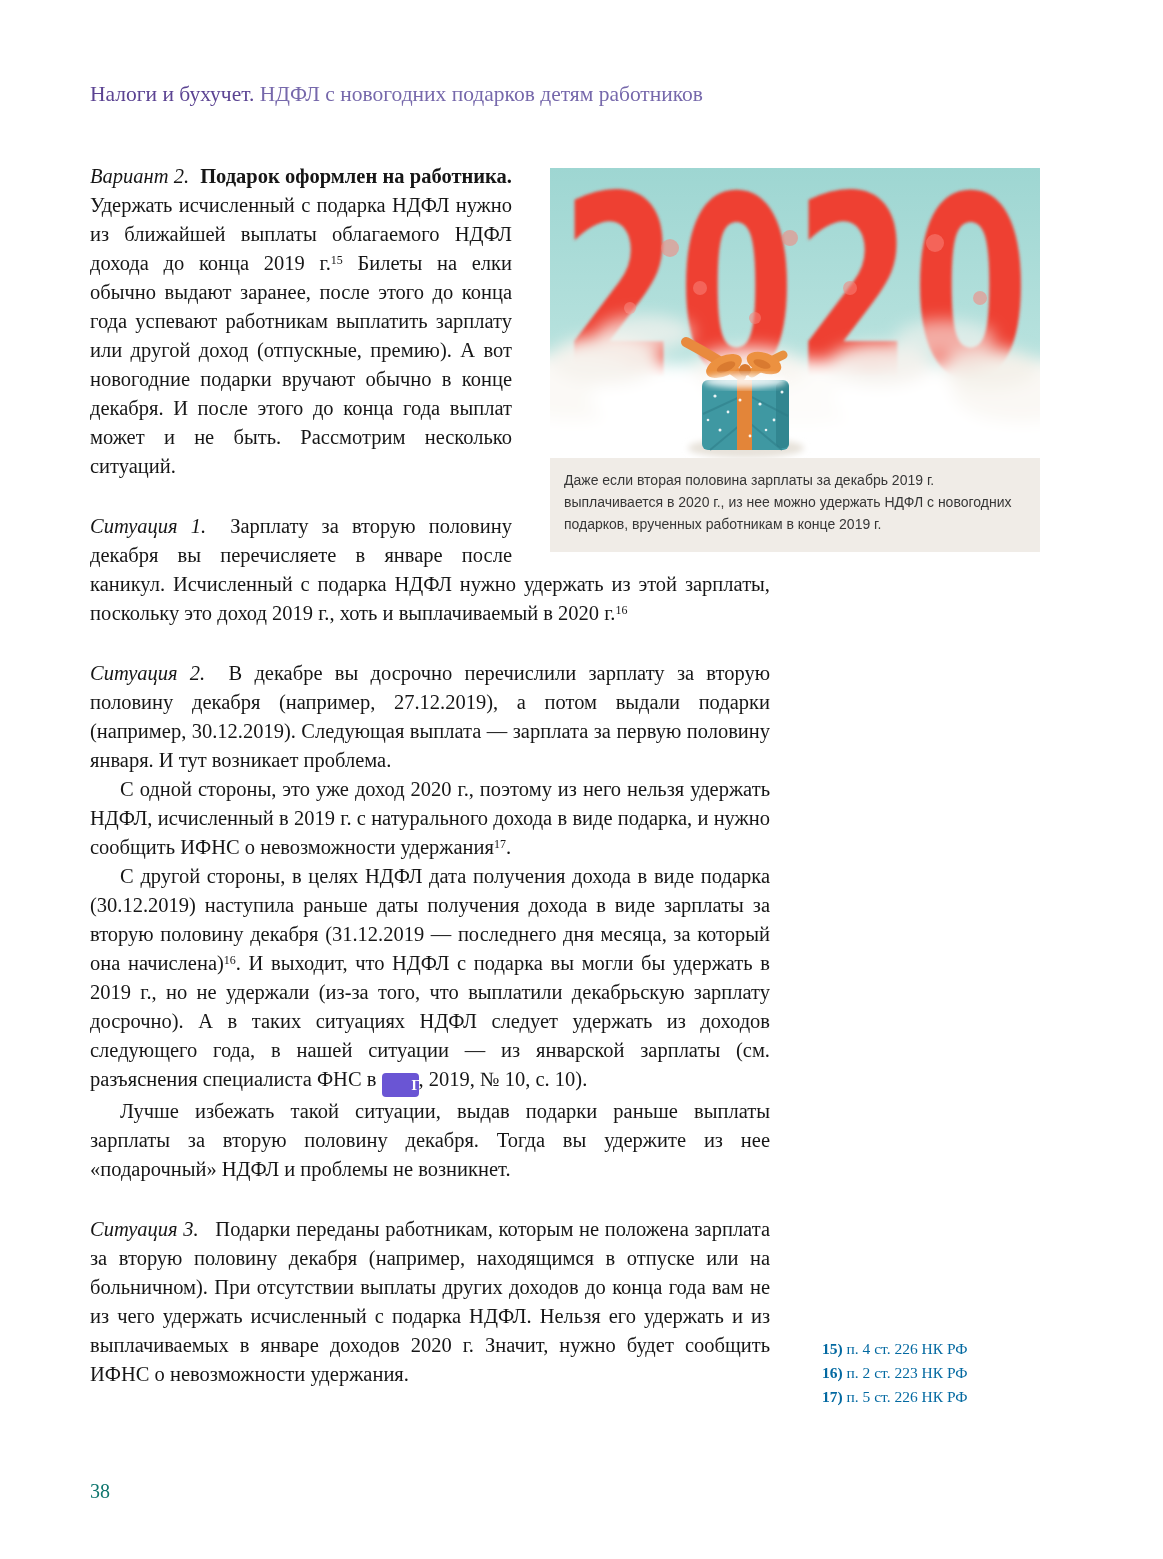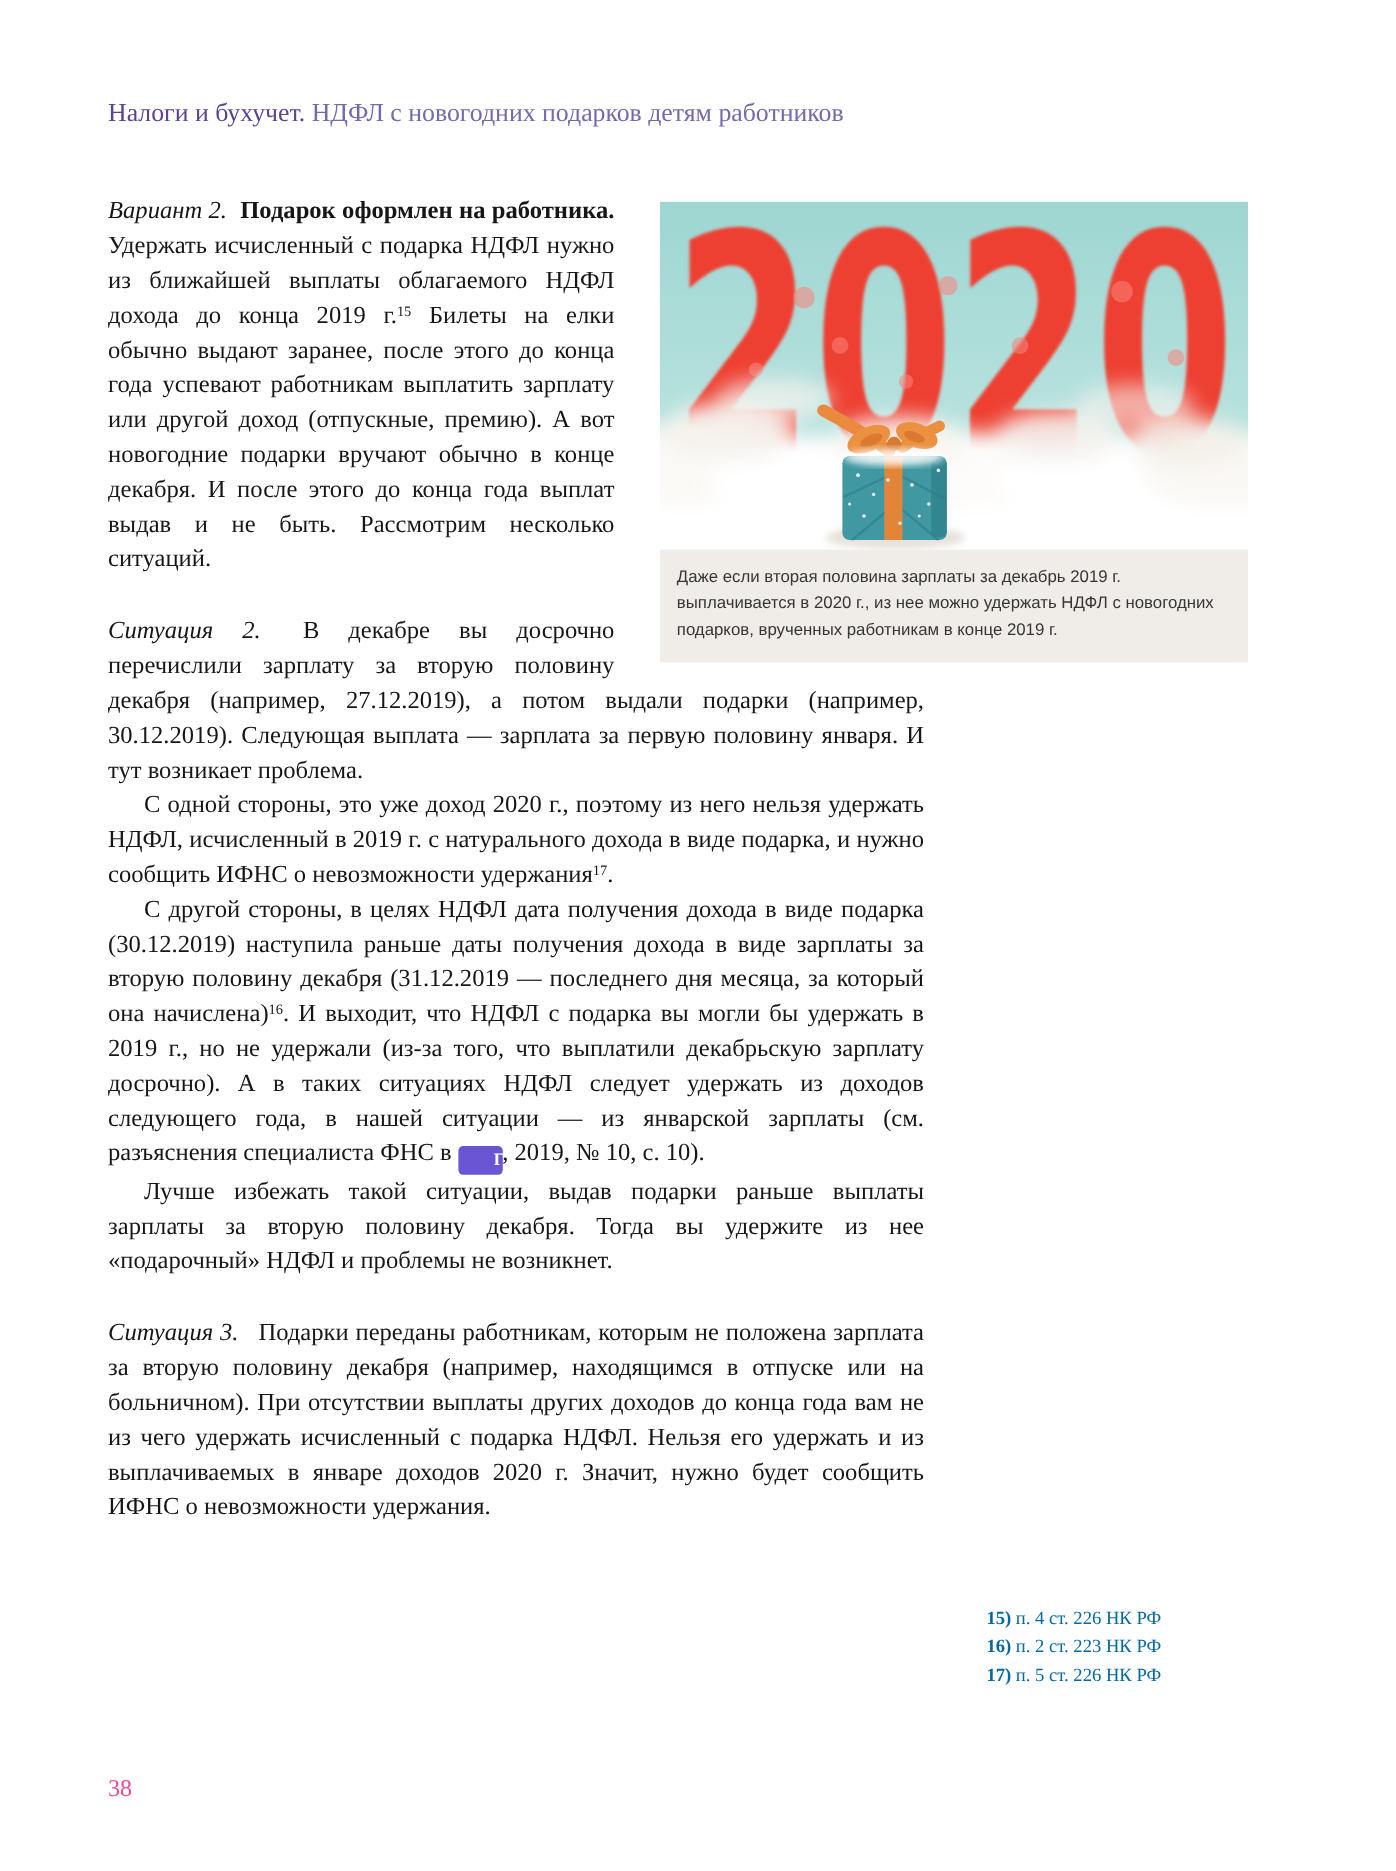--- a/index.html
+++ b/index.html
@@ -33,21 +33,21 @@
   .caption{box-sizing:border-box;width:490px;min-height:84px;background:#f0ece7;
            padding:11px 16px 17px 14px;font-family:"Liberation Sans",sans-serif;
            font-size:14px;line-height:22px;color:#363636;text-align:left;}
 
   
   .footnotes{position:absolute;left:822px;top:1337px;width:230px;
              font-size:15.5px;line-height:24px;color:#0369a1;}
   .footnotes .num{font-weight:bold;}
 
   
-  .pageno{position:absolute;left:90px;top:1480px;font-size:20px;color:#ec4899;}
+  .pageno{position:absolute;left:90px;top:1480px;font-size:20px;color:#0f766e;}
 </style>
 </head>
 <body>
 
 <div class="page">
 
   <div class="hdr">
     <span class="brand">Налоги и бухучет.</span>
     <span class="title">НДФЛ с новогодних подарков детям работников</span>
   </div>
@@ -138,22 +138,24 @@
             <circle cx="190" cy="232" r="1.5"></circle>
               <circle cx="216" cy="262" r="1.3"></circle>
           </g>
         </g>
       </svg>
       <div class="caption">Даже если вторая половина зарплаты за декабрь 2019 г. выплачивается в 2020 г., из нее можно удержать НДФЛ с новогодних подарков, врученных работникам в конце 2019 г.</div>
     </div>
 
     <p class="para"><span class="lead">Вариант 2.</span><span class="sublead">Подарок оформлен на работника.</span>
       <span>Удержать исчисленный с подарка НДФЛ нужно из ближайшей выплаты облагаемого НДФЛ дохода до конца 2019 г.</span><sup class="fn">15</sup>
-      <span>Билеты на елки обычно выдают заранее, после этого до конца года успевают работникам выплатить зарплату или другой доход (отпускные, премию). А вот новогодние подарки вручают обычно в конце декабря. И после этого до конца года выплат выдав и не быть. Рассмотрим несколько ситуаций.</span></p>
+      <span>Билеты на елки обычно выдают заранее, после этого до конца года успевают работникам выплатить зарплату или другой доход (отпускные, премию). А вот новогодние подарки вручают обычно в конце декабря. И после этого до конца года выплат может и не быть. Рассмотрим несколько ситуаций.</span></p>
 
+    <p class="para gap"><span class="lead">Ситуация 1.</span>
+      <span>Зарплату за вторую половину декабря вы перечисляете в январе после каникул. Исчисленный с подарка НДФЛ нужно удержать из этой зарплаты, поскольку это доход 2019 г., хоть и выплачиваемый в 2020 г.</span><sup class="fn">16</sup></p>
 
     <p class="para gap"><span class="lead">Ситуация 2.</span>
       <span>В декабре вы досрочно перечислили зарплату за вторую половину декабря (например, 27.12.2019), а потом выдали подарки (например, 30.12.2019). Следующая выплата — зарплата за первую половину января. И тут возникает проблема.</span></p>
 
     <p class="para indent"><span>С одной стороны, это уже доход 2020 г., поэтому из него нельзя удержать НДФЛ, исчисленный в 2019 г. с натурального дохода в виде подарка, и нужно сообщить ИФНС о невозможности удержания</span><sup class="fn">17</sup><span>.</span></p>
 
     <p class="para indent"><span>С другой стороны, в целях НДФЛ дата получения дохода в виде подарка (30.12.2019) наступила раньше даты получения дохода в виде зарплаты за вторую половину декабря (31.12.2019 — последнего дня месяца, за который она начислена)</span><sup class="fn">16</sup><span>. И выходит, что НДФЛ с подарка вы могли бы удержать в 2019 г., но не удержали (из-за того, что выплатили декабрьскую зарплату досрочно). А в таких ситуациях НДФЛ следует удержать из доходов следующего года, в нашей ситуации — из январской зарплаты (см. разъяснения специалиста ФНС в</span>
       <span class="gk-badge">Гк</span><span>, 2019, № 10, с. 10).</span></p>
 
     <p class="para indent"><span>Лучше избежать такой ситуации, выдав подарки раньше выплаты зарплаты за вторую половину декабря. Тогда вы удержите из нее «подарочный» НДФЛ и проблемы не возникнет.</span></p>

